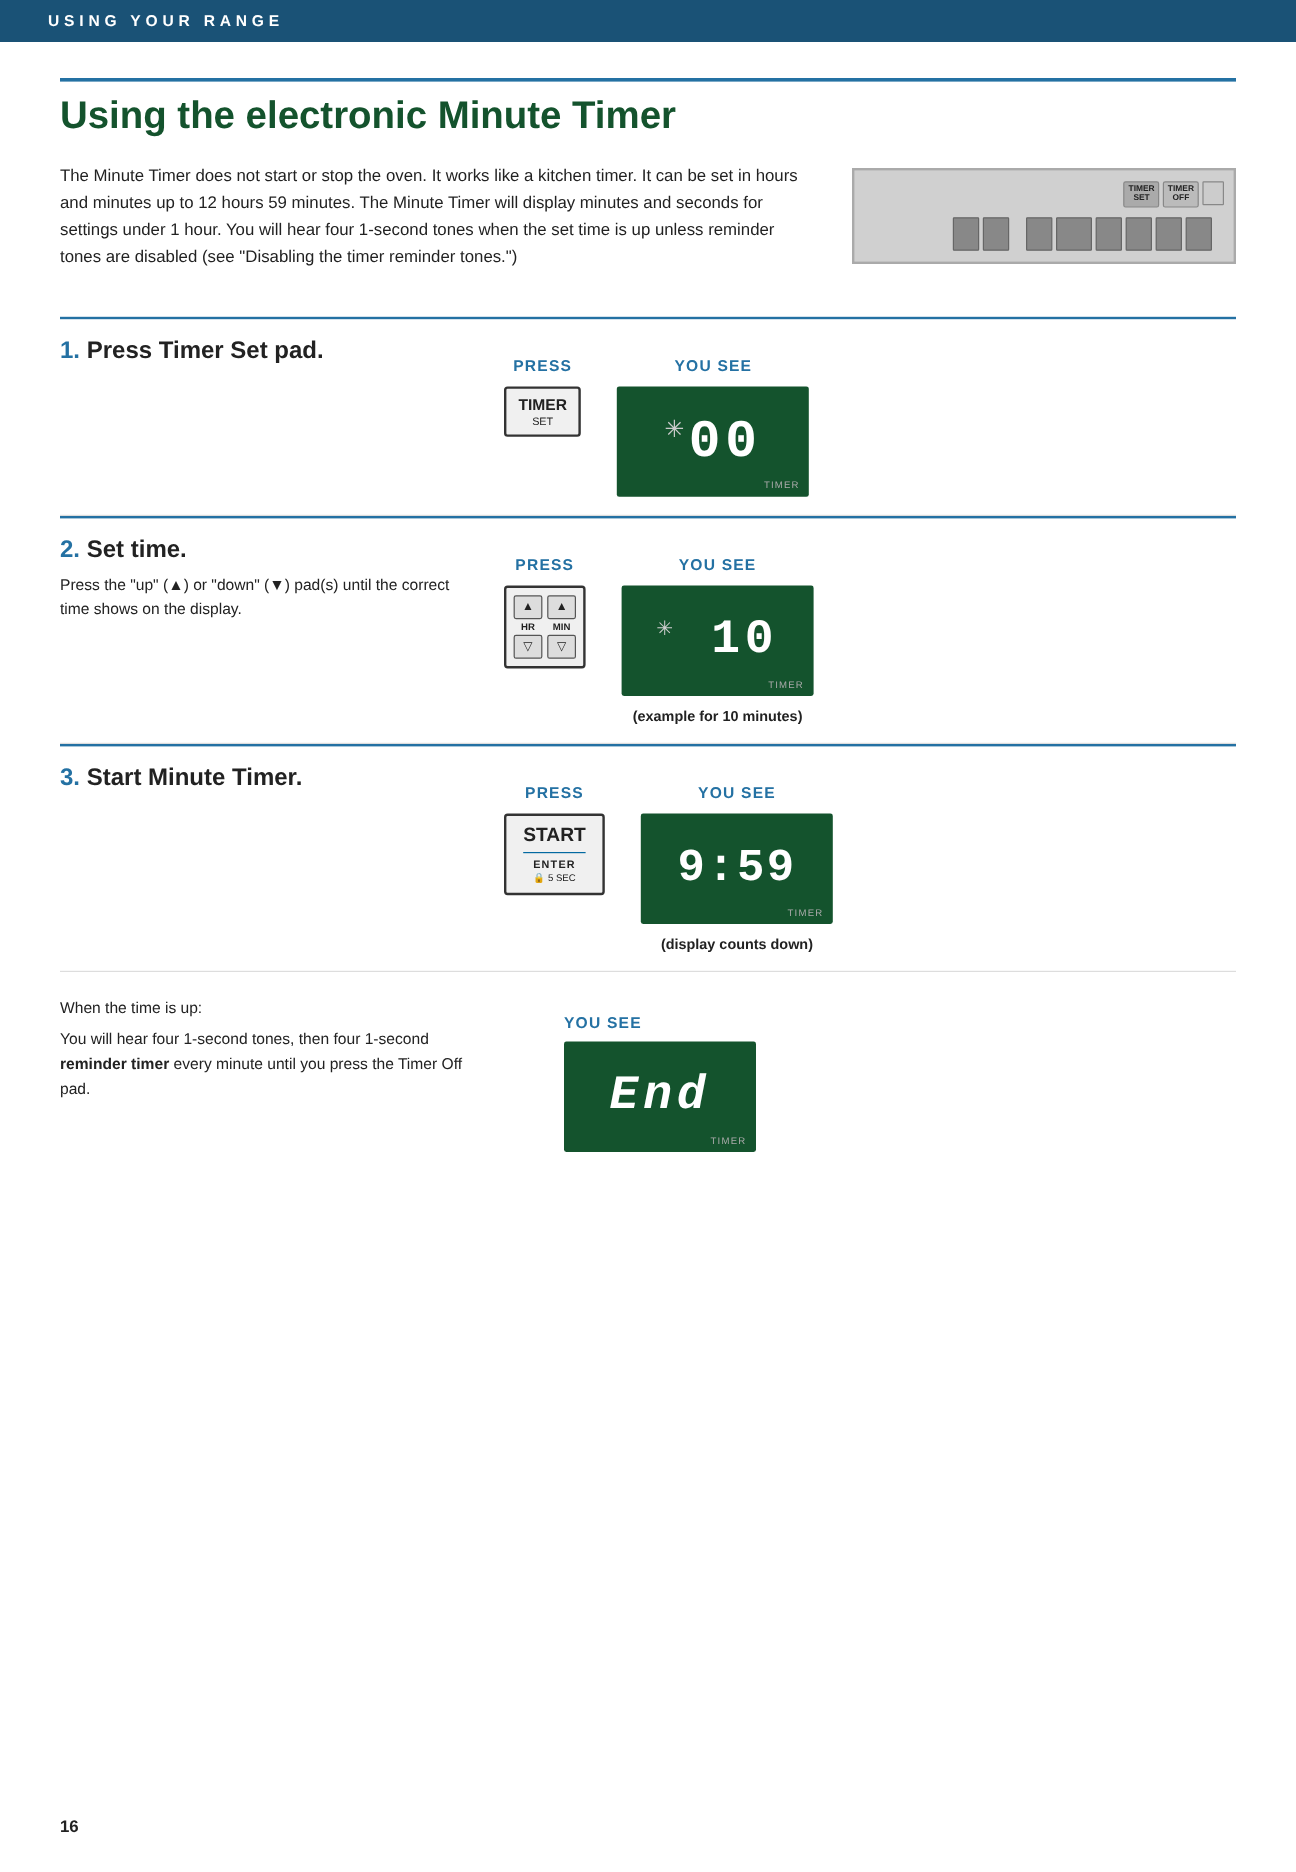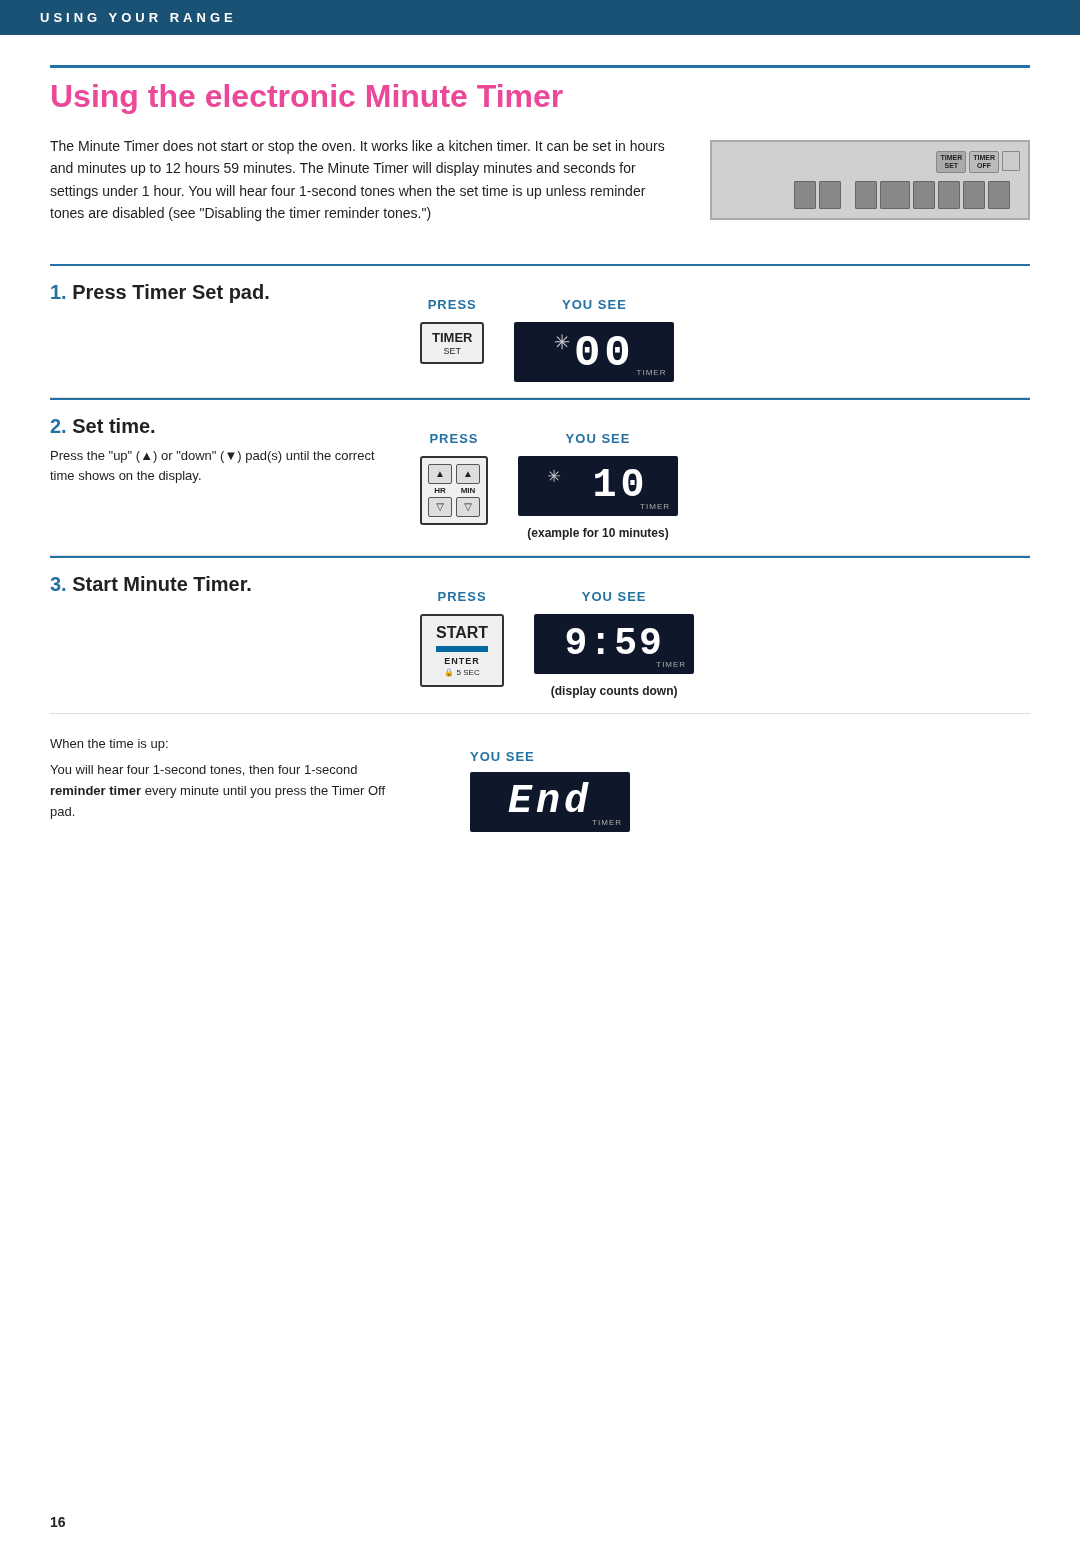--- a/index.html
+++ b/index.html
@@ -36,21 +36,21 @@
     .blue-rule {
       border: none;
       border-top: 3px solid #2471a3;
       margin-bottom: 10px;
     }
 
     
     .page-title {
       font-size: 32px;
       font-weight: bold;
-      color: #ec4899;
+      color: #14532d;
       margin-bottom: 20px;
       margin-top: 5px;
     }
 
     
     .intro-section {
       display: flex;
       gap: 40px;
       margin-bottom: 39px;
     }
@@ -163,24 +163,24 @@
       font-weight: bold;
       line-height: 1.3;
     }
     .btn-illustration .sub-text {
       font-size: 9px;
       font-weight: normal;
     }
 
     
     .display-screen {
-      background: #0f172a;
+      background: #14532d;
       color: #ddd;
       width: 160px;
-      height: 60px;
+      height: 92px;
       display: flex;
       align-items: center;
       justify-content: center;
       position: relative;
       border-radius: 2px;
     }
     .display-screen .timer-label {
       position: absolute;
       bottom: 5px;
       right: 8px;
@@ -239,21 +239,21 @@
       flex-direction: column;
       align-items: center;
       border: 2px solid #333;
       background: #f0f0f0;
       padding: 8px 14px;
       border-radius: 3px;
     }
     .start-btn-wrap .start-main {
       font-size: 16px;
       font-weight: bold;
-      border-bottom: 6px solid #0369a1;
+      border-bottom: 1px solid #0369a1;
       width: 100%;
       text-align: center;
       padding-bottom: 4px;
       margin-bottom: 4px;
     }
     .start-btn-wrap .enter-text {
       font-size: 9px;
       font-weight: bold;
       letter-spacing: 1px;
     }

